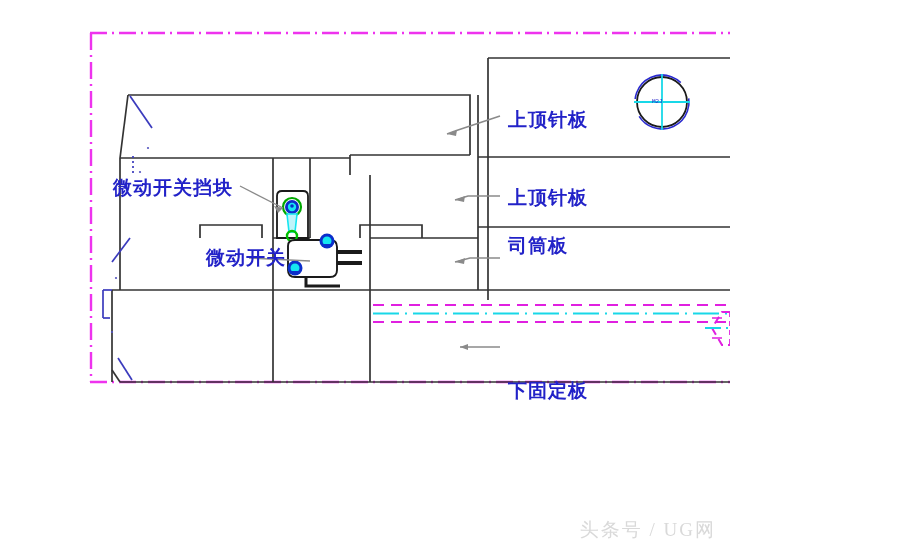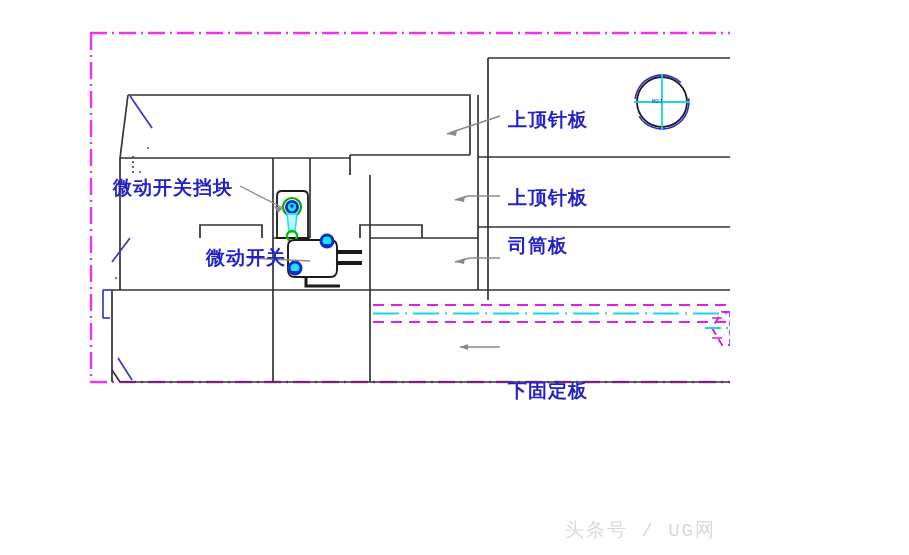--- a/index.html
+++ b/index.html
@@ -31,21 +31,21 @@
     white-space:nowrap;
     line-height:1;
     user-select:none;
   }
   .watermark{
     position:absolute;
     right:14px;
     bottom:12px;
     color:#d9d9d9;
     font-size:19px;
-    font-family:Liberation Mono, monospace;
+    font-family:Liberation Serif, serif;
     letter-spacing:2px;
     white-space:nowrap;
     user-select:none;
   }
   .tiny-tag{
     position:absolute;
     color:#2222c8;
     font-size:6px;
     font-family:"DejaVu Sans Mono","Liberation Mono",monospace;
     white-space:nowrap;

